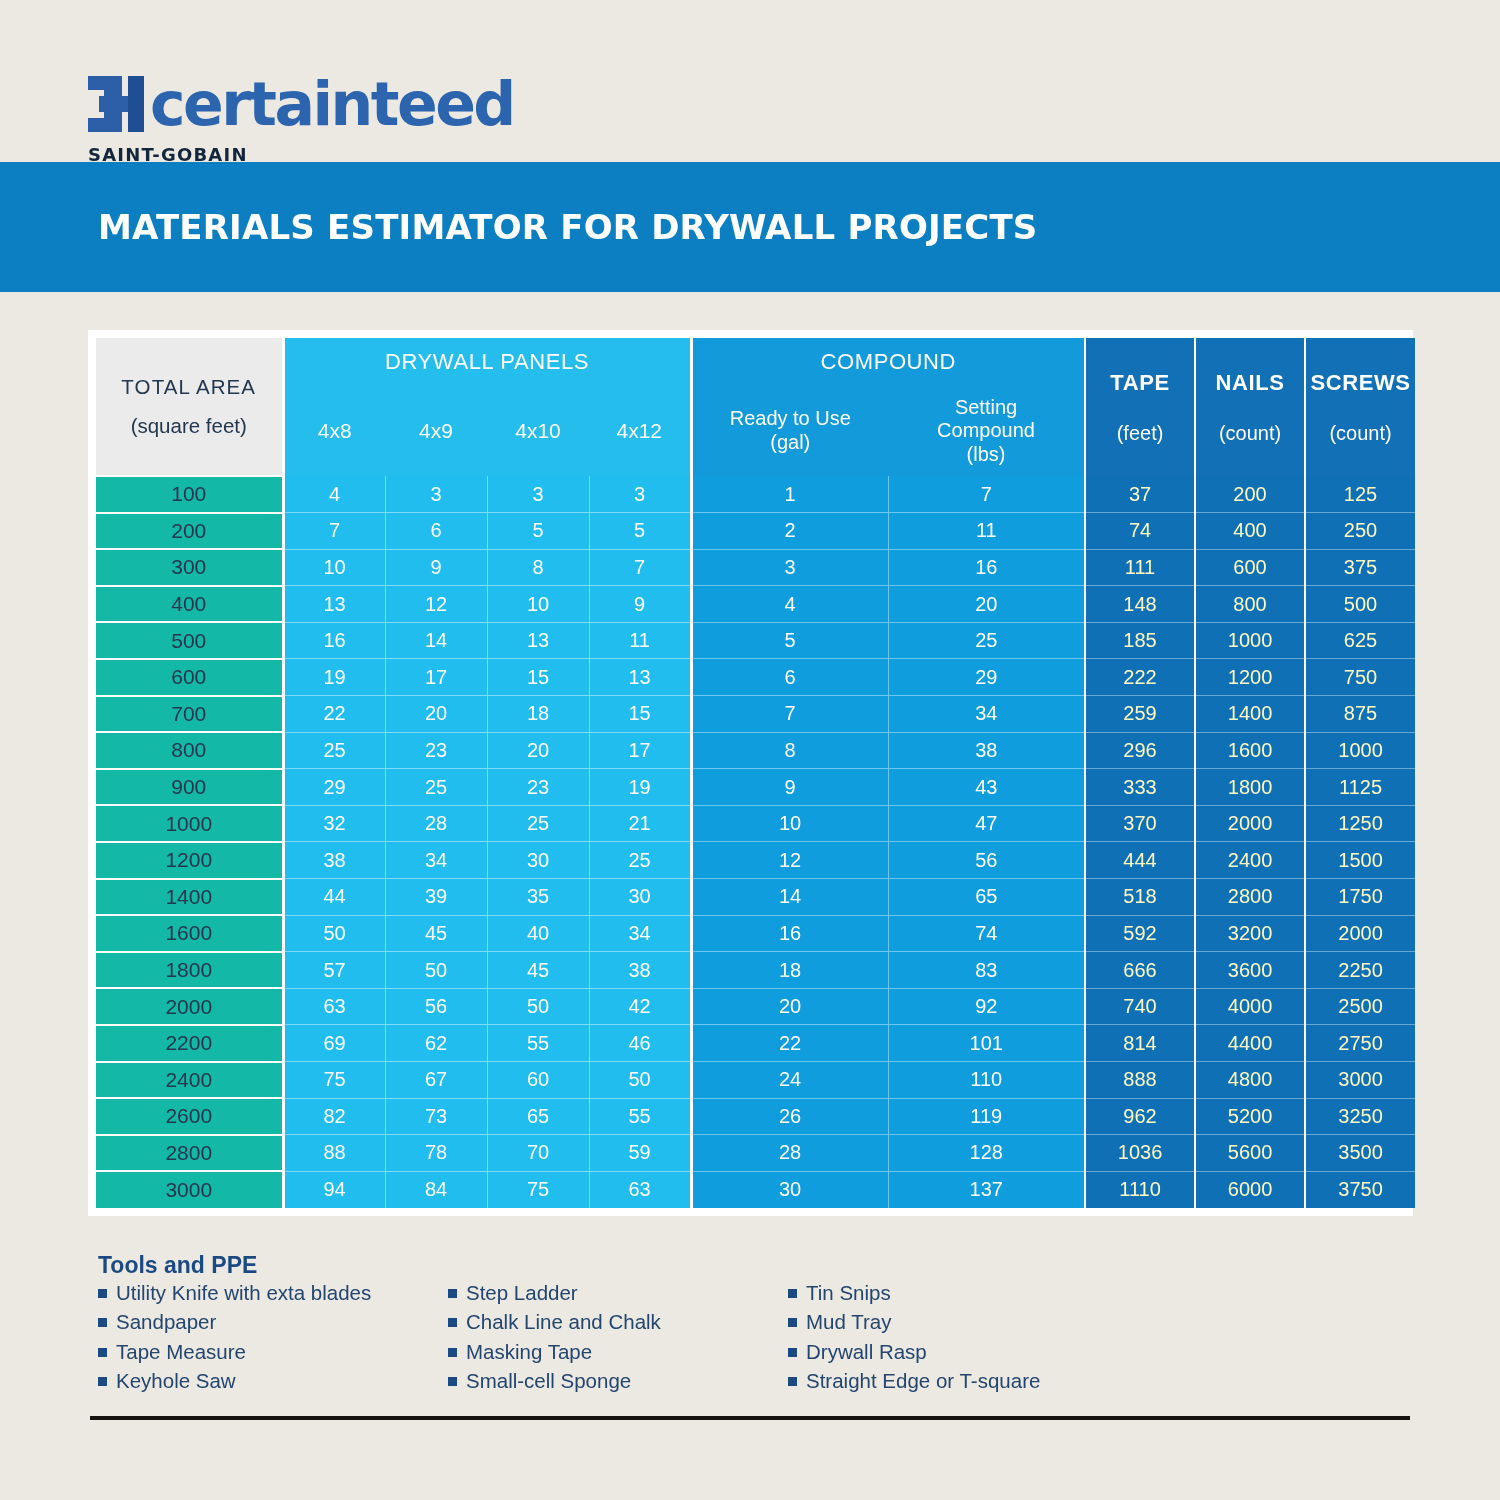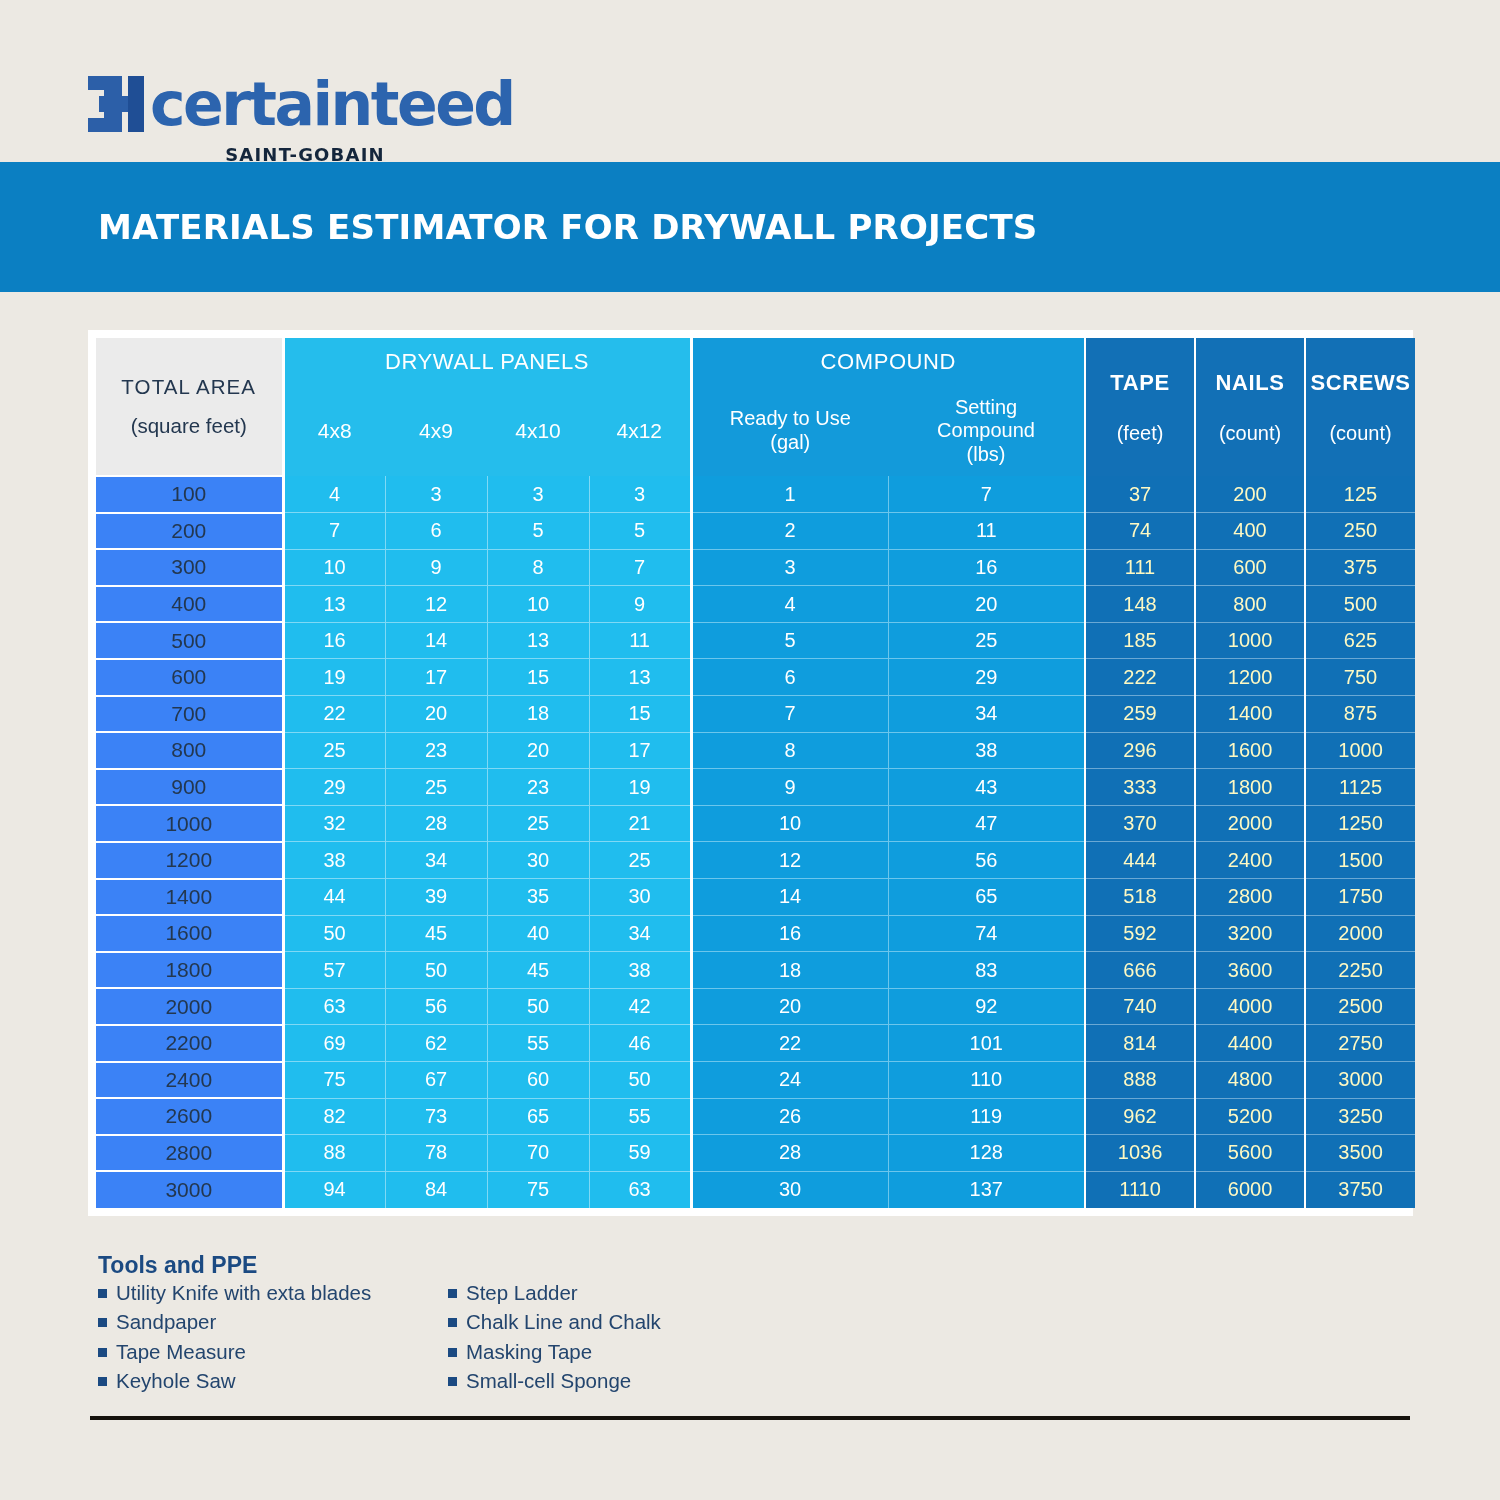--- a/index.html
+++ b/index.html
@@ -61,21 +61,21 @@
     letter-spacing: -2.5px;
     color: #2c64ae;
     line-height: 1;
   }
   .logo-sub {
     font-family: "DejaVu Sans", sans-serif;
     font-size: 18px;
     font-weight: bold;
     letter-spacing: 1.2px;
     color: #14263c;
-    text-align: center;
+    text-align: left;
     width: 434px;
     margin-top: 6px;
   }
 
   
   .banner {
     position: absolute;
     left: 0; top: 162px;
     width: 1500px; height: 130px;
     background: #0b7fc2;
@@ -172,21 +172,21 @@
     vertical-align: middle;
     font-size: 20px;
     border-left: 2px solid #ffffff;
   }
   .hd-right .t { font-weight: bold; font-size: 22px; letter-spacing: 0.6px; display:block; margin-bottom: 26px; }
   .hd-right .u { display: block; }
 
   
   tbody tr { height: 36.6px; }
   td.area {
-    background: #3b82f6;
+    background: #14b8a6;
     color: #23374f;
     font-size: 21px;
     border-top: 2px solid #ffffff;
   }
   td.panel {
     background: #20bdee;
     color: #ffffff;
     font-size: 20px;
     border-top: 1px solid #7fd9f5;
     border-left: 1px solid #7fd9f5;
@@ -613,17 +613,35 @@
           </div>
           <div class="titem">
             <span class="bullet"></span>
             <span>Masking Tape</span>
           </div>
           <div class="titem">
             <span class="bullet"></span>
             <span>Small-cell Sponge</span>
           </div>
         </div>
+        <div class="tcol w4">
+          <div class="titem">
+            <span class="bullet"></span>
+            <span>Tin Snips</span>
+          </div>
+          <div class="titem">
+            <span class="bullet"></span>
+            <span>Mud Tray</span>
+          </div>
+          <div class="titem">
+            <span class="bullet"></span>
+            <span>Drywall Rasp</span>
+          </div>
+          <div class="titem">
+            <span class="bullet"></span>
+            <span>Straight Edge or T-square</span>
+          </div>
+        </div>
       </div>
   </div>
 
   <div class="bottom-rule"></div>
 </div>
 
 </body></html>

